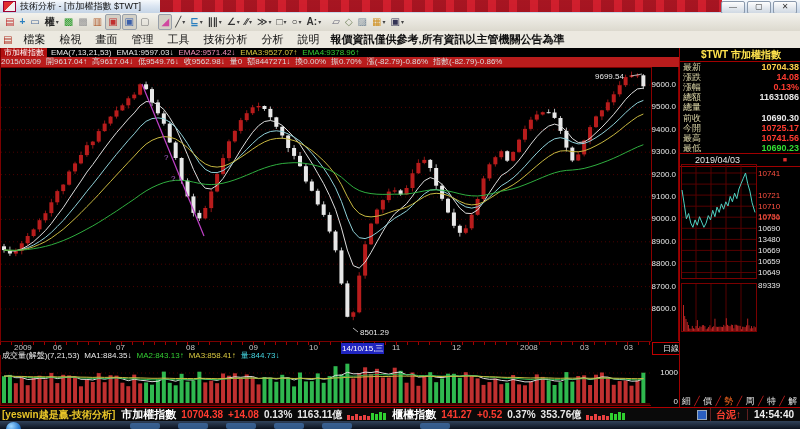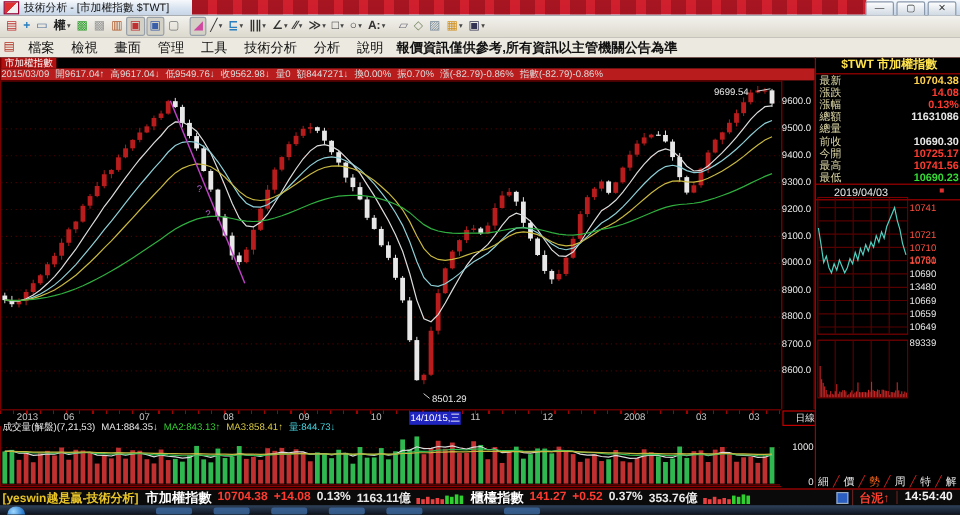--- a/index.html
+++ b/index.html
@@ -202,20 +202,27 @@
     </div>
 
   <div id="menubar">
     <span id="menu-doc-icon">▤</span>
     <span id="menu-items"><span class="menu-item">檔案</span><span class="menu-item">檢視</span><span class="menu-item">畫面</span><span class="menu-item">管理</span><span class="menu-item">工具</span><span class="menu-item">技術分析</span><span class="menu-item">分析</span><span class="menu-item">說明</span></span>
     <span id="menu-notice">報價資訊僅供參考,所有資訊以主管機關公告為準</span>
   </div>
 
   <div id="ema-row">
     <span id="symbol-badge">市加權指數</span>
+    <span id="ema-segs" style="display:flex;">
+        <span class="seg" style="color: rgb(232, 232, 232);">EMA(7,13,21,53)</span>
+        <span class="seg" style="color: rgb(232, 232, 232);">EMA1:9597.03↓</span>
+        <span class="seg" style="color: rgb(240, 144, 184);">EMA2:9571.42↓</span>
+        <span class="seg" style="color: rgb(216, 200, 64);">EMA3:9527.07↑</span>
+        <span class="seg" style="color: rgb(51, 204, 51);">EMA4:9378.96↑</span>
+      </span>
   </div>
 
   <div id="ohlc-row">
       <span class="seg" style="color: rgb(220, 220, 220);">2015/03/09</span>
       <span class="seg" style="color: rgb(220, 220, 220);">開9617.04↑</span>
       <span class="seg" style="color: rgb(220, 220, 220);">高9617.04↓</span>
       <span class="seg" style="color: rgb(220, 220, 220);">低9549.76↓</span>
       <span class="seg" style="color: rgb(220, 220, 220);">收9562.98↓</span>
       <span class="seg" style="color: rgb(220, 220, 220);">量0</span>
       <span class="seg" style="color: rgb(220, 220, 220);">額8447271↓</span>
@@ -478,21 +485,21 @@
       <span class="ylab" style="top: 125px;">9100.0</span>
       <span class="ylab" style="top: 147.4px;">9000.0</span>
       <span class="ylab" style="top: 169.8px;">8900.0</span>
       <span class="ylab" style="top: 192.2px;">8800.0</span>
       <span class="ylab" style="top: 214.6px;">8700.0</span>
       <span class="ylab" style="top: 237px;">8600.0</span>
     </div>
 
   <div id="xaxis">
       <div class="ticks"></div>
-      <span class="xlab" style="left: 14px;">2013</span>
+      <span class="xlab" style="left: 14px;">2009</span>
       <span class="xlab" style="left: 53px;">06</span>
       <span class="xlab" style="left: 116px;">07</span>
       <span class="xlab" style="left: 186px;">08</span>
       <span class="xlab" style="left: 249px;">09</span>
       <span class="xlab" style="left: 309px;">10</span>
       <span class="xlab hl" style="left: 341px;">14/10/15,三</span>
       <span class="xlab" style="left: 392px;">11</span>
       <span class="xlab" style="left: 452px;">12</span>
       <span class="xlab" style="left: 520px;">2008</span>
       <span class="xlab" style="left: 580px;">03</span>

